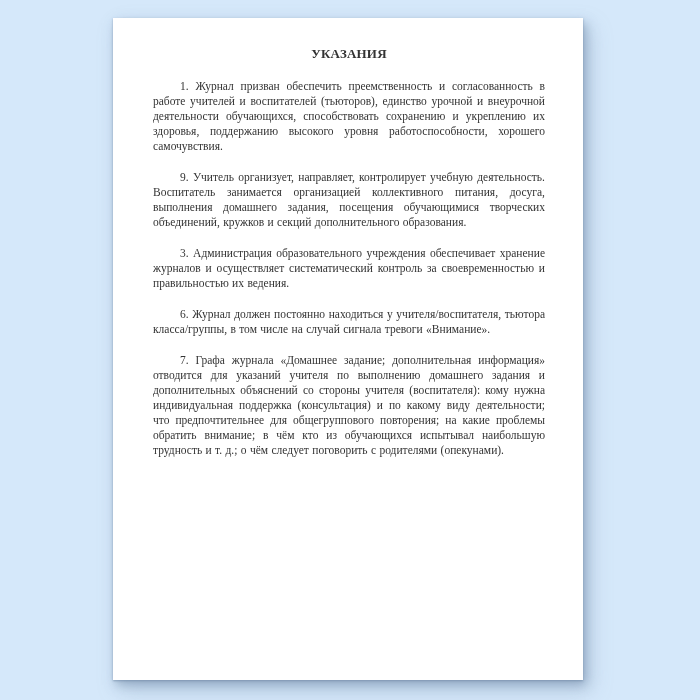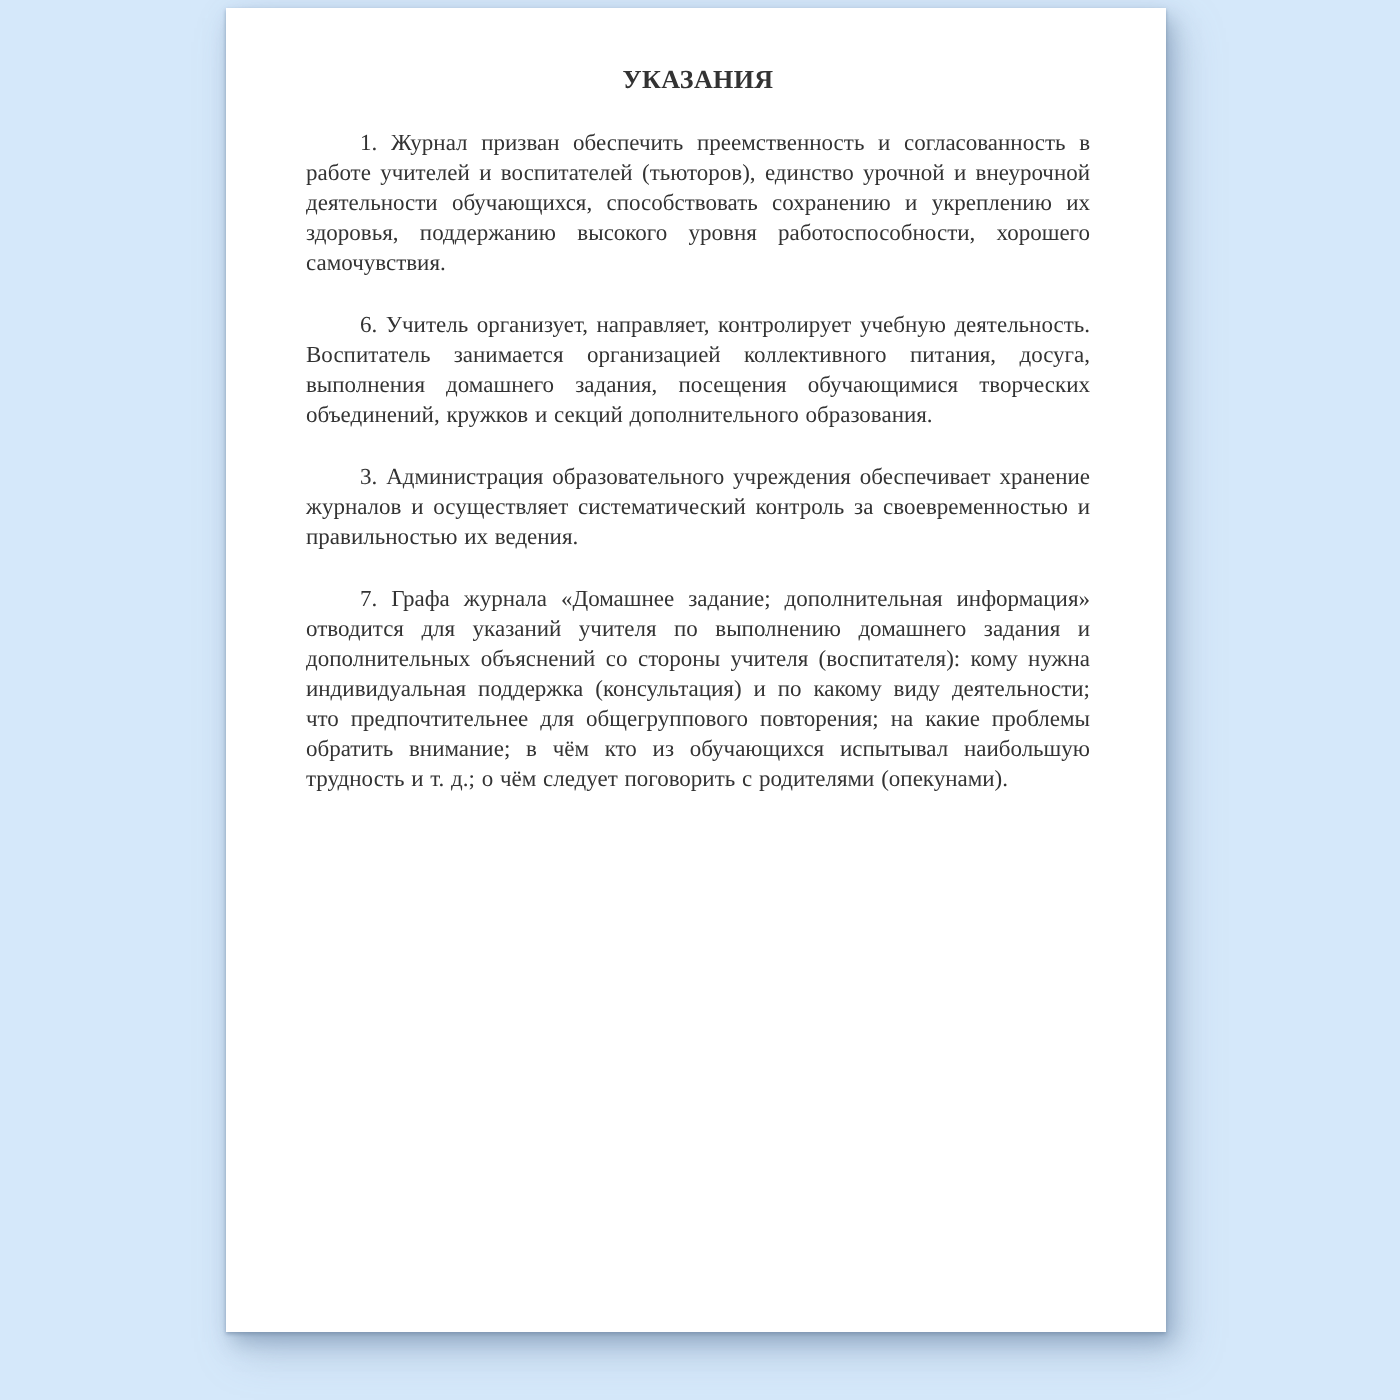--- a/index.html
+++ b/index.html
@@ -10,21 +10,21 @@
     width: 700px;
     height: 700px;
     position: relative;
     background: #d5e8fa;
     font-family: "Liberation Serif", serif;
     overflow: hidden;
   }
   .sheet {
     position: absolute;
     left: 113px;
-    top: 4px;
+    top: 18px;
     width: 470px;
     height: 662px;
     box-sizing: border-box;
     background: #ffffff;
     padding: 27px 38px 0 40px;
     color: #333333;
     box-shadow:
       0 1px 2px rgba(110, 135, 165, 0.65),
       3px 5px 10px rgba(110, 135, 165, 0.50),
       7px 10px 20px rgba(125, 150, 180, 0.35);
@@ -51,17 +51,18 @@
 </style>
 </head>
 <body>
 
 <div class="sheet">
   <h1 class="doc-title">
     <span class="t-line">УКАЗАНИЯ</span>
   </h1>
   <div class="doc-body">
     <p>1. Журнал призван обеспечить преемственность и согласованность в работе учителей и воспитателей (тьюторов), единство урочной и внеурочной деятельности обучающихся, способствовать сохранению и укреплению их здоровья, поддержанию высокого уровня работоспособности, хорошего самочувствия.</p>
-    <p>6. Учитель организует, направляет, контролирует учебную деятельность. Воспитатель занимается организацией коллективного питания, досуга, выполнения домашнего задания, посещения обучающимися творческих объединений, кружков и секций дополнительного образования.</p>
+    <p>9. Учитель организует, направляет, контролирует учебную деятельность. Воспитатель занимается организацией коллективного питания, досуга, выполнения домашнего задания, посещения обучающимися творческих объединений, кружков и секций дополнительного образования.</p>
     <p>3. Администрация образовательного учреждения обеспечивает хранение журналов и осуществляет систематический контроль за своевременностью и правильностью их ведения.</p>
+    <p>6. Журнал должен постоянно находиться у учителя/воспитателя, тьютора класса/группы, в том числе на случай сигнала тревоги «Внимание».</p>
     <p>7. Графа журнала «Домашнее задание; дополнительная информация» отводится для указаний учителя по выполнению домашнего задания и дополнительных объяснений со стороны учителя (воспитателя): кому нужна индивидуальная поддержка (консультация) и по какому виду деятельности; что предпочтительнее для общегруппового повторения; на какие проблемы обратить внимание; в чём кто из обучающихся испытывал наибольшую трудность и т. д.; о чём следует поговорить с родителями (опекунами).</p>
   </div>
 </div>
 
 </body></html>

